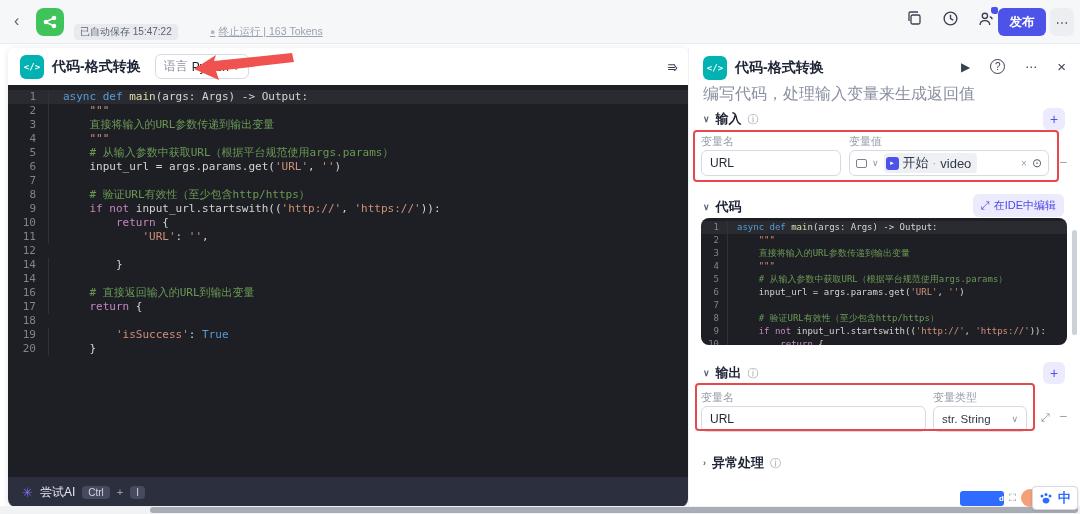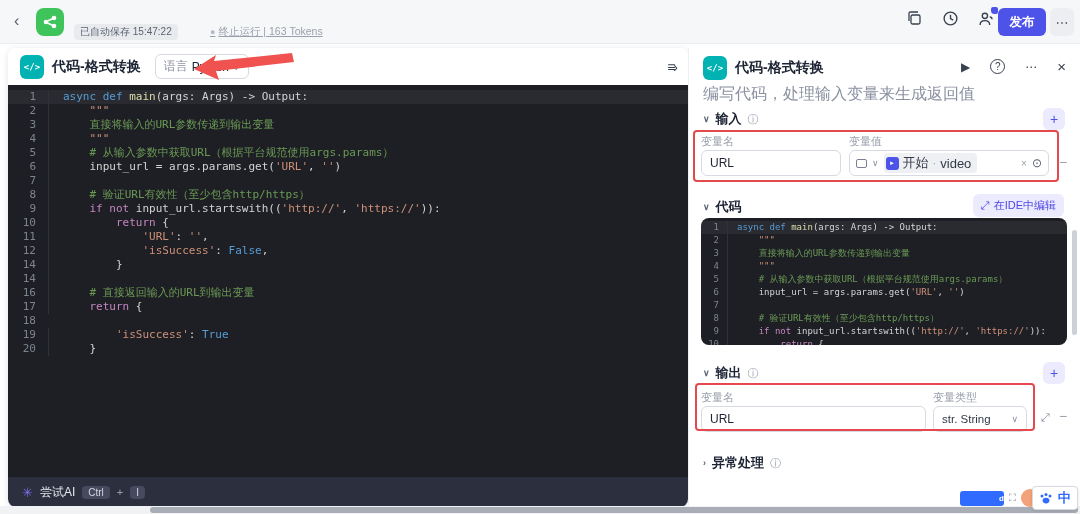--- a/index.html
+++ b/index.html
@@ -153,21 +153,21 @@
         <div class="cl"><span class="ln">2</span><span class="ct"><span class="tk-s">    """</span></span></div>
         <div class="cl"><span class="ln">3</span><span class="ct"><span class="tk-g">    直接将输入的URL参数传递到输出变量</span></span></div>
         <div class="cl"><span class="ln">4</span><span class="ct"><span class="tk-s">    """</span></span></div>
         <div class="cl"><span class="ln">5</span><span class="ct"><span class="tk-m">    # 从输入参数中获取URL（根据平台规范使用args.params）</span></span></div>
         <div class="cl"><span class="ln">6</span><span class="ct"><span class="tk-t">    input_url = args.params.get(</span><span class="tk-s">'URL'</span><span class="tk-t">, </span><span class="tk-s">''</span><span class="tk-t">)</span></span></div>
         <div class="cl"><span class="ln">7</span><span class="ct"></span></div>
         <div class="cl"><span class="ln">8</span><span class="ct"><span class="tk-m">    # 验证URL有效性（至少包含http/https）</span></span></div>
         <div class="cl"><span class="ln">9</span><span class="ct"><span class="tk-c">    if not </span><span class="tk-t">input_url.startswith((</span><span class="tk-s">'http://'</span><span class="tk-t">, </span><span class="tk-s">'https://'</span><span class="tk-t">)):</span></span></div>
         <div class="cl"><span class="ln">10</span><span class="ct"><span class="tk-c">        return </span><span class="tk-t">{</span></span></div>
         <div class="cl"><span class="ln">11</span><span class="ct"><span class="tk-s">            'URL'</span><span class="tk-t">: </span><span class="tk-s">''</span><span class="tk-t">,</span></span></div>
-        <div class="cl"><span class="ln">12</span><span class="ct"><span class="tk-s">            'isSuccess'</span><span class="tk-t">: </span><span class="tk-k">False</span><span class="tk-t">,</span></span></div>
+        <div class="cl"><span class="ln">12</span></div>
         <div class="cl"><span class="ln">14</span><span class="ct"><span class="tk-t">        }</span></span></div>
         <div class="cl"><span class="ln">14</span><span class="ct"></span></div>
         <div class="cl"><span class="ln">16</span><span class="ct"><span class="tk-m">    # 直接返回输入的URL到输出变量</span></span></div>
         <div class="cl"><span class="ln">17</span><span class="ct"><span class="tk-c">    return </span><span class="tk-t">{</span></span></div>
         <div class="cl"><span class="ln">18</span></div>
         <div class="cl"><span class="ln">19</span><span class="ct"><span class="tk-s">        'isSuccess'</span><span class="tk-t">: </span><span class="tk-k">True</span></span></div>
         <div class="cl"><span class="ln">20</span><span class="ct"><span class="tk-t">    }</span></span></div>
       </div>
 
     <div class="ai-bar">

